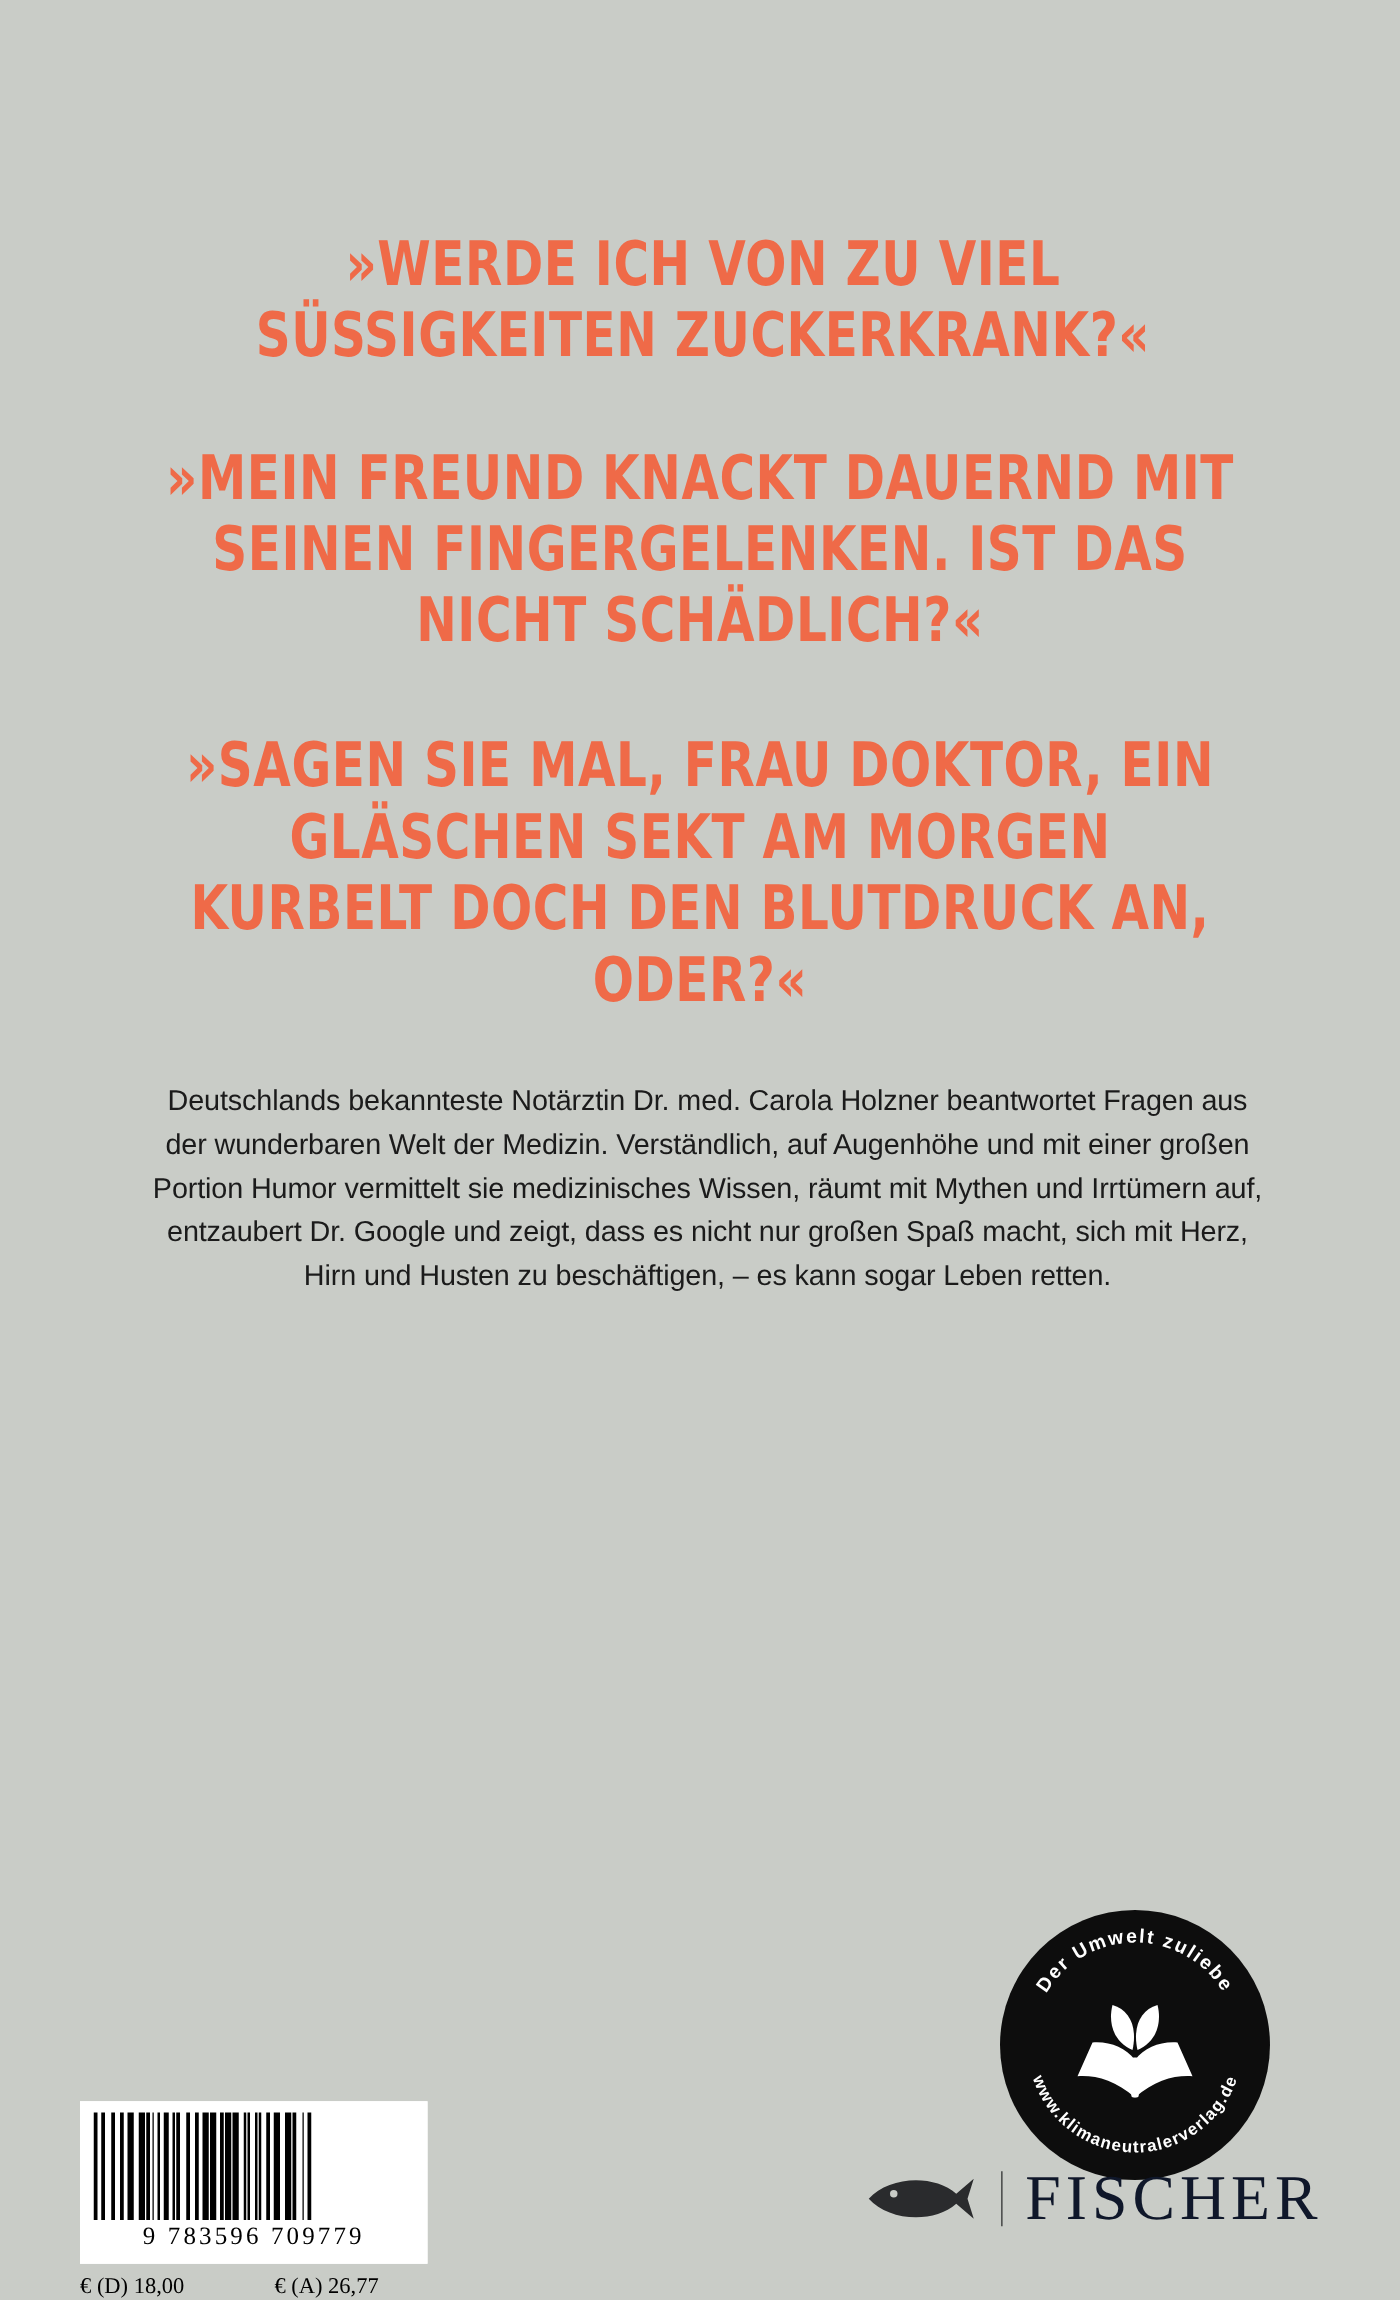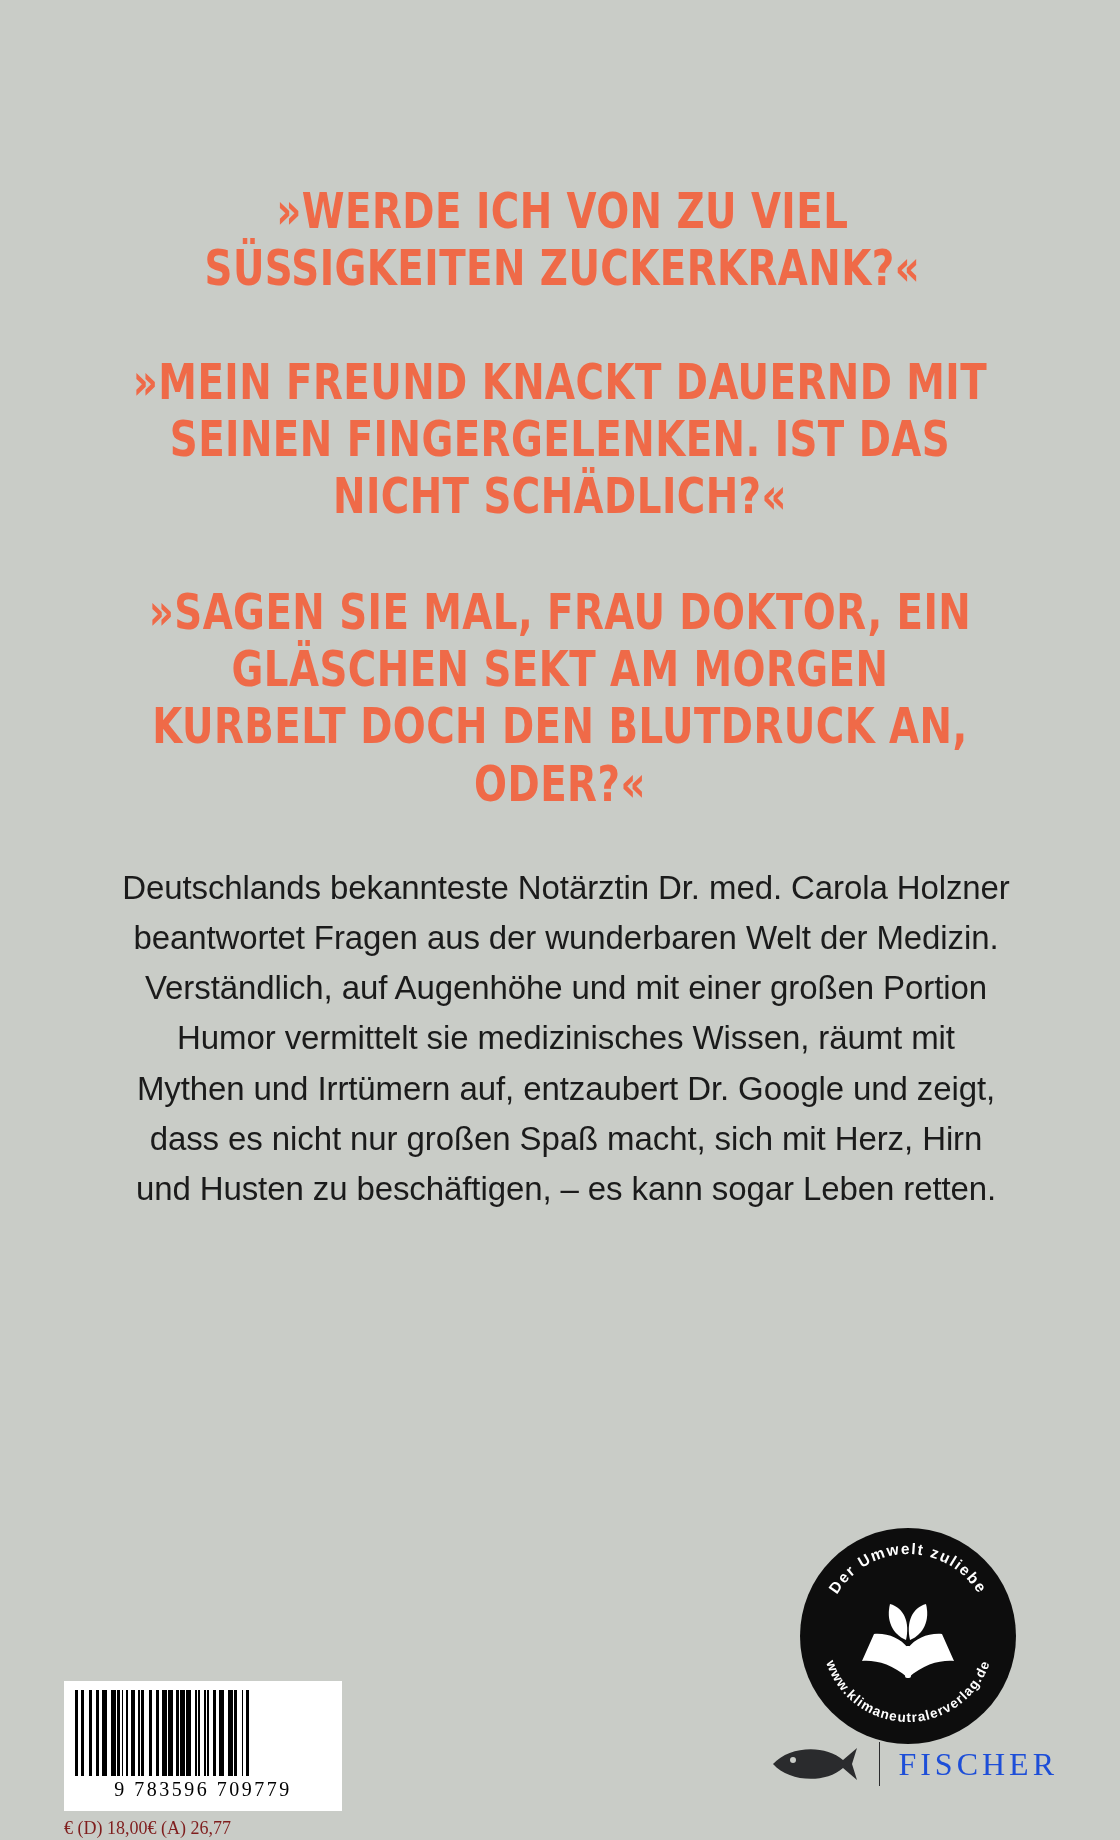--- a/index.html
+++ b/index.html
@@ -44,21 +44,21 @@
   .q3 { text-align: center; margin-top: 58px; transform-origin: 50% 50%; }
 
   
   .blurb {
     position: absolute;
     left: 120px;
     right: 108px;
     top: 845px;
     color: #1b1b1b;
     font-family: "Liberation Sans", sans-serif;
-    font-size: 33px;
+    font-size: 23px;
     line-height: 1.52;
     text-align: center;
     letter-spacing: -0.1px;
   }
 
   
   .credits {
     position: absolute;
     left: 64px;
     top: 1527px;
@@ -96,24 +96,25 @@
     text-align: center;
     font-family: "Liberation Serif", serif;
     font-size: 20px;
     letter-spacing: 2.5px;
     color: #000;
   }
   .prices {
     position: absolute;
     left: 64px;
     top: 1800px;
-    color: #7f1d1d;
+    color: #000000;
     font-family: "Liberation Serif", serif;
     font-size: 18px;
     display: flex;
+    gap: 72px;
   }
 
   
   .seal {
     position: absolute;
     right: 104px;
     top: 1510px;
     width: 216px;
     height: 216px;
     border-radius: 50%;
@@ -132,23 +133,23 @@
     gap: 18px;
   }
   .pub-fish { display: block; }
   .pub-rule {
     width: 1px;
     height: 44px;
     background: #2a2b2d;
   }
   .pub-name {
     font-family: "Liberation Serif", serif;
-    font-size: 32px;
+    font-size: 51px;
     letter-spacing: 4px;
-    color: #1d4ed8;
+    color: #0f172a;
   }
 </style>
 </head>
 <body>
 
 <div class="page">
 
   <div class="quotes">
     <div class="quote q1">»Werde ich von zu viel Süßigkeiten zuckerkrank?«</div>
     <div class="quote q2">»Mein Freund knackt dauernd mit seinen Fingergelenken. Ist das nicht schädlich?«</div>

